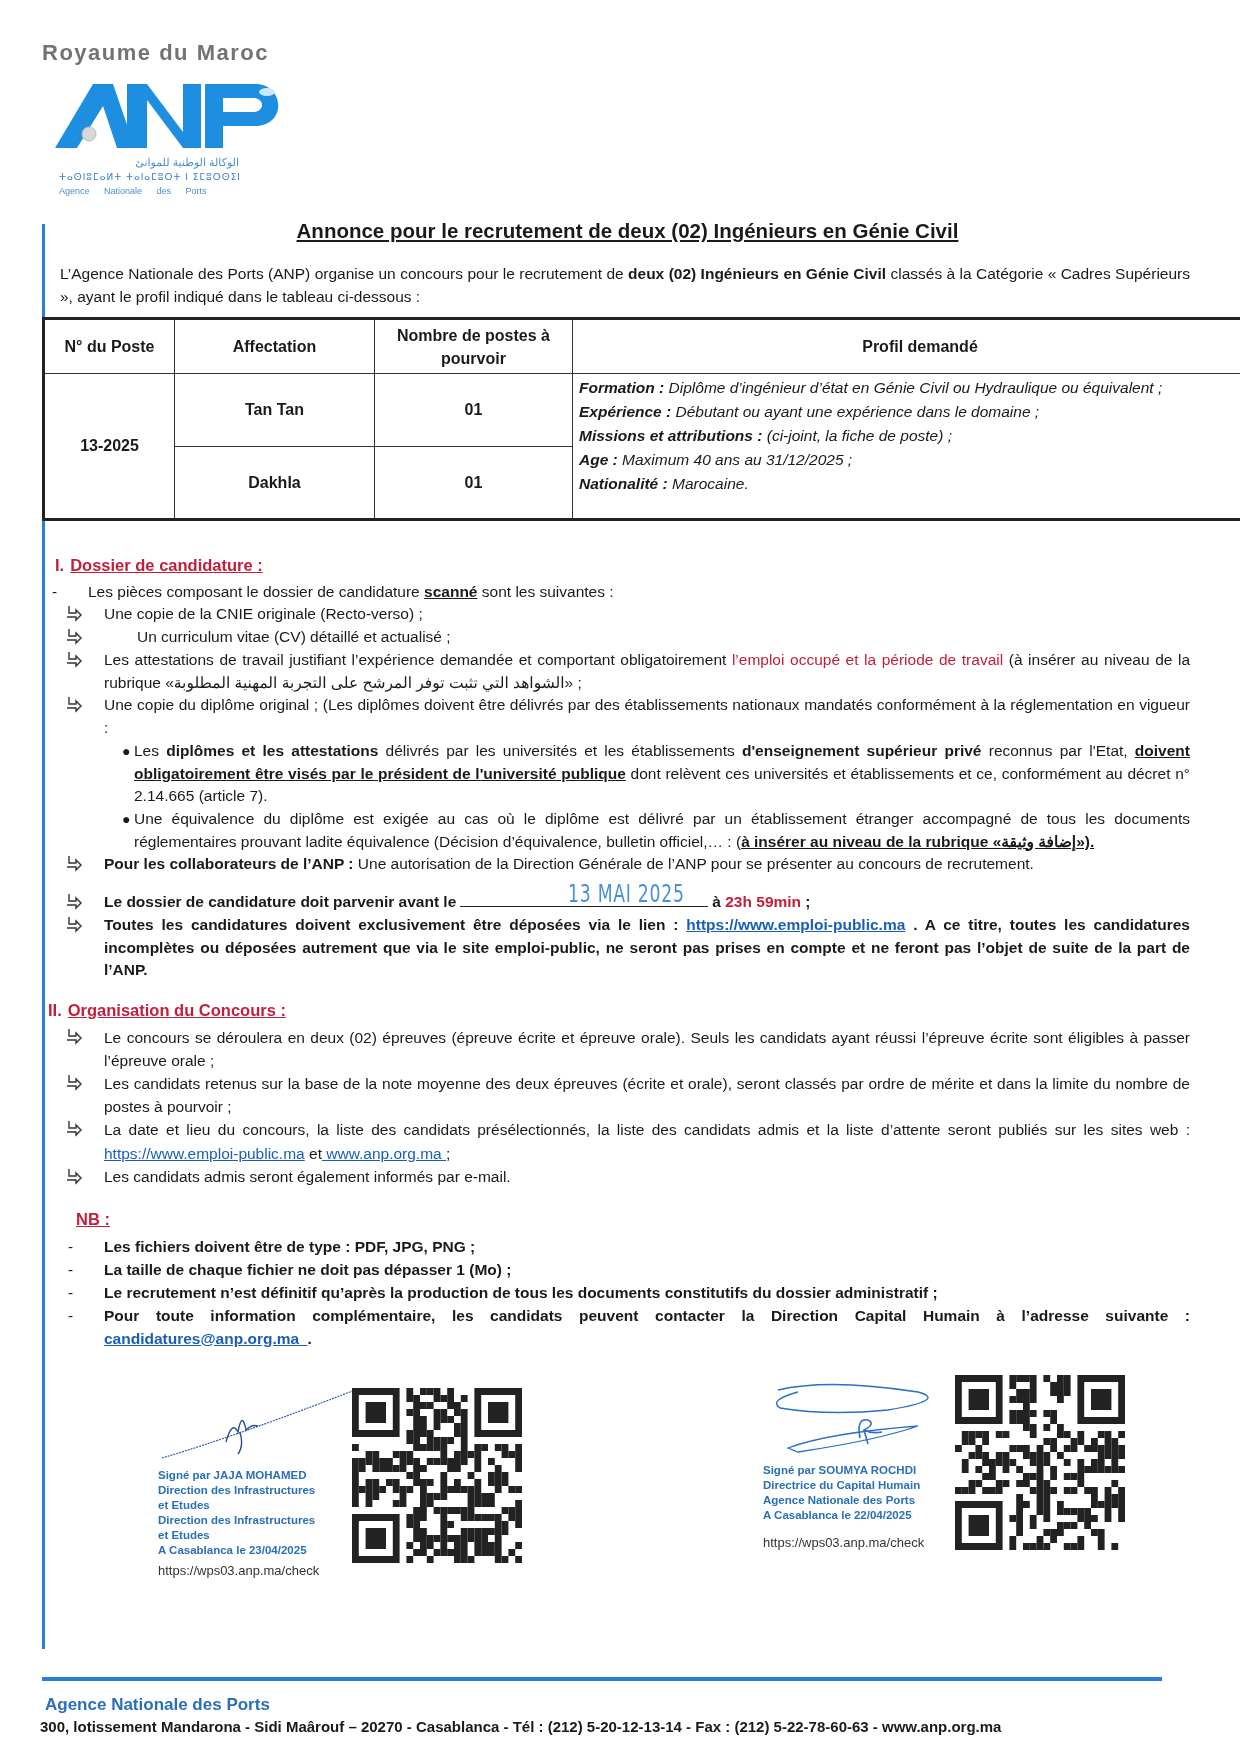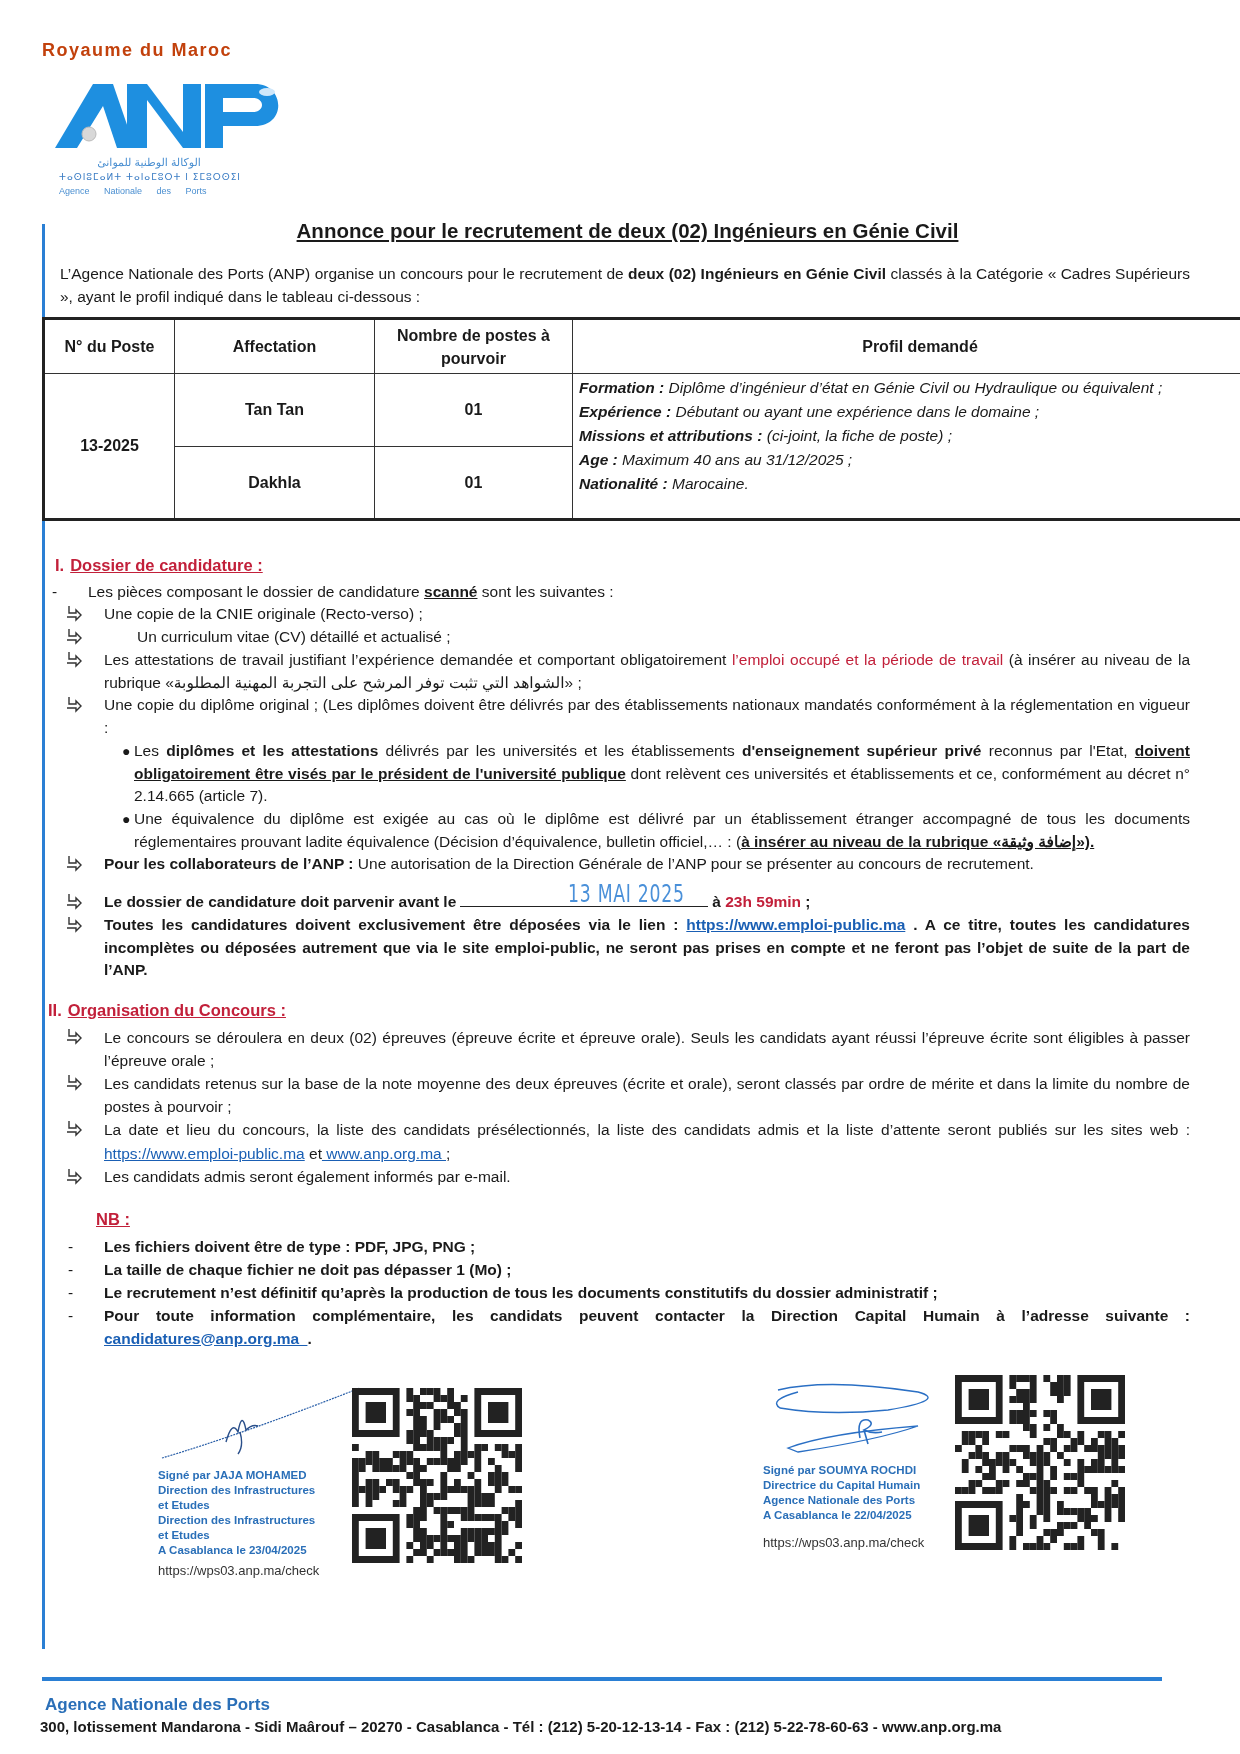--- a/index.html
+++ b/index.html
@@ -1,22 +1,22 @@
 <!DOCTYPE html>
 <html><head>
 <meta charset="utf-8">
 <style>
   * { box-sizing: border-box; margin: 0; padding: 0; }
   html, body { width: 1240px; height: 1754px; background: #ffffff; }
   body { position: relative; font-family: "Liberation Sans", sans-serif; color: #1a1a1a; overflow: hidden; }
 
-  .kingdom { position: absolute; left: 42px; top: 40px; font-family: "Liberation Sans", sans-serif; font-weight: bold; font-size: 18px; letter-spacing: 1.5px; color: #c2410c; }
+  .kingdom { position: absolute; left: 42px; top: 40px; font-family: "Liberation Sans", sans-serif; font-weight: bold; font-size: 22px; letter-spacing: 1.5px; color: #737373; }
   .logo { position: absolute; left: 55px; top: 76px; width: 230px; height: 130px; }
   .logo svg { display: block; }
-  .logo-ar { position: absolute; left: 4px; top: 80px; font-size: 11px; color: #4a8fd1; direction: rtl; width: 180px; text-align: center; }
+  .logo-ar { position: absolute; left: 4px; top: 80px; font-size: 11px; color: #4a8fd1; direction: rtl; width: 180px; text-align: right; }
   .logo-tif { position: absolute; left: 4px; top: 96px; font-size: 9px; color: #3a7cc4; letter-spacing: 1px; font-family: "DejaVu Sans", sans-serif; }
   .logo-fr { position: absolute; left: 4px; top: 110px; font-size: 9px; color: #4a8fd1; word-spacing: 12px; }
 
   .left-rule { position: absolute; left: 42px; top: 224px; width: 3px; height: 1425px; background: #2a7fd4; }
 
   .doc-title { position: absolute; left: 0; width: 1240px; top: 219px; text-align: center; font-family: "Liberation Sans", sans-serif; font-size: 20.5px; font-weight: bold; text-decoration: underline; color: #1a1a1a; padding-left: 15px; }
 
   .body-text { font-family: "Liberation Sans", sans-serif; font-size: 15.5px; line-height: 22.5px; color: #1a1a1a; }
   .intro { position: absolute; left: 60px; top: 263px; width: 1130px; text-align: justify; }
   b, .b { font-weight: bold; }
@@ -38,21 +38,21 @@
   .arrow { position: absolute; left: 66px; width: 18px; height: 18px; }
   .arrow svg { display: block; }
   .txt-block { position: absolute; left: 104px; width: 1086px; text-align: justify; }
 
   .bullet-block { position: absolute; left: 134px; width: 1056px; text-align: justify; }
   .bullet-dot { position: absolute; left: 122px; font-size: 14px; }
 
   .stamp-date { position: absolute; left: 568px; top: 880px; font-family: "DejaVu Sans", sans-serif; font-size: 24px; color: #4a90d9; letter-spacing: 1px; transform: scaleX(0.72); transform-origin: left center; font-weight: normal; }
   .blank-line { display: inline-block; width: 248px; border-bottom: 1.5px solid #222; height: 14px; vertical-align: baseline; margin: 0 4px; }
 
-  .nb { position: absolute; left: 76px; top: 1210px; font-size: 16.5px; font-weight: bold; color: #c2203a; text-decoration: underline; margin-left: 20px; }
+  .nb { position: absolute; left: 76px; top: 1210px; font-size: 16.5px; font-weight: bold; color: #c2203a; text-decoration: underline; }
 
   .sig { position: absolute; font-family: "Liberation Sans", sans-serif; }
   .sig-text { color: #2a6fb8; font-weight: bold; font-size: 11.5px; line-height: 15px; }
   .sig-url { color: #333; font-size: 13px; margin-top: 5px; }
   .qr { position: absolute; width: 170px; height: 175px; }
   .qr svg { display: block; }
 
   .footer-rule { position: absolute; left: 42px; top: 1677px; width: 1120px; height: 4px; background: #2a7fd4; }
   .footer-org { position: absolute; left: 45px; top: 1695px; font-size: 17px; font-weight: bold; color: #2a6fb8; }
   .footer-addr { position: absolute; left: 40px; top: 1718px; font-size: 15px; font-weight: bold; color: #1a1a1a; }

